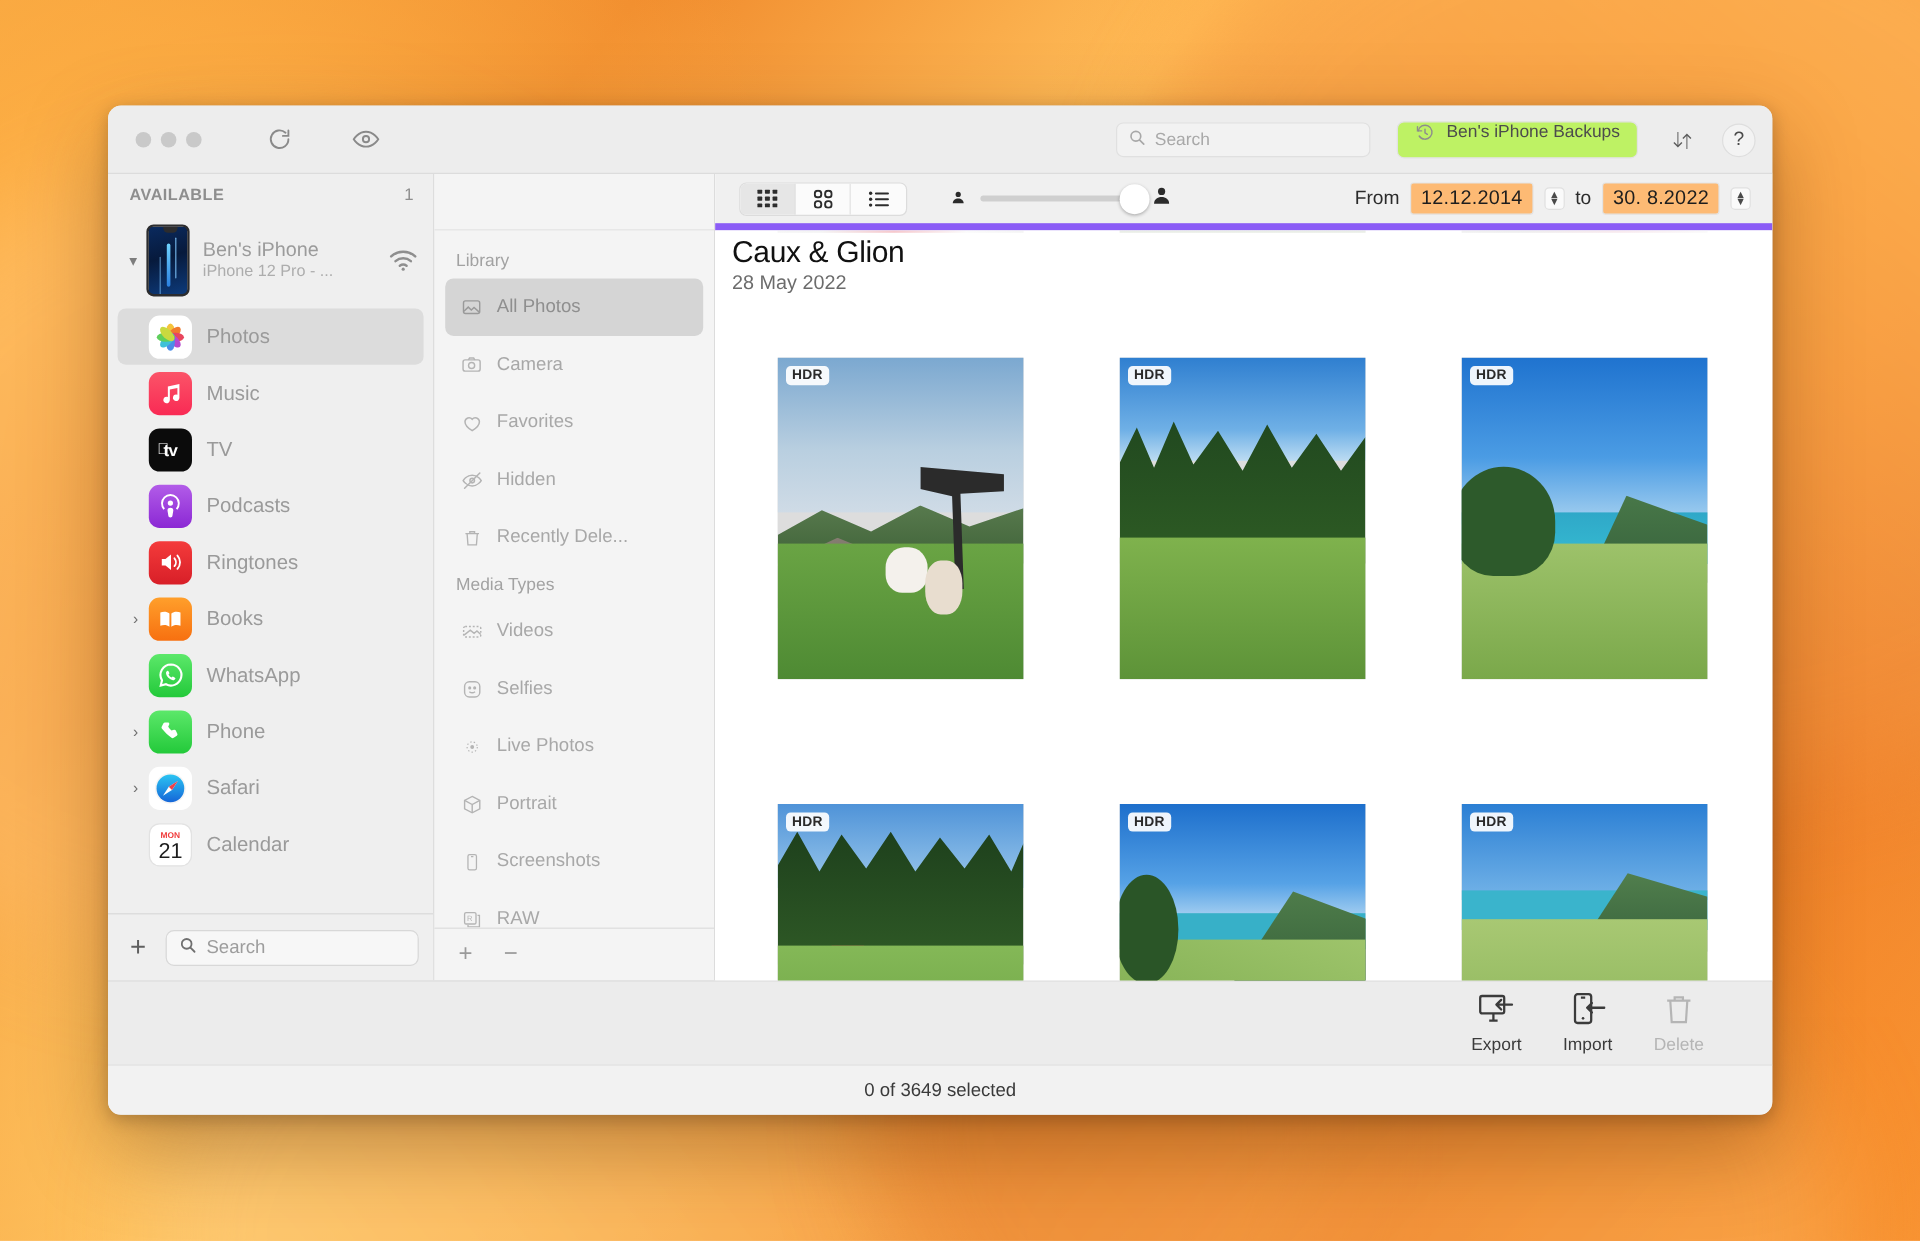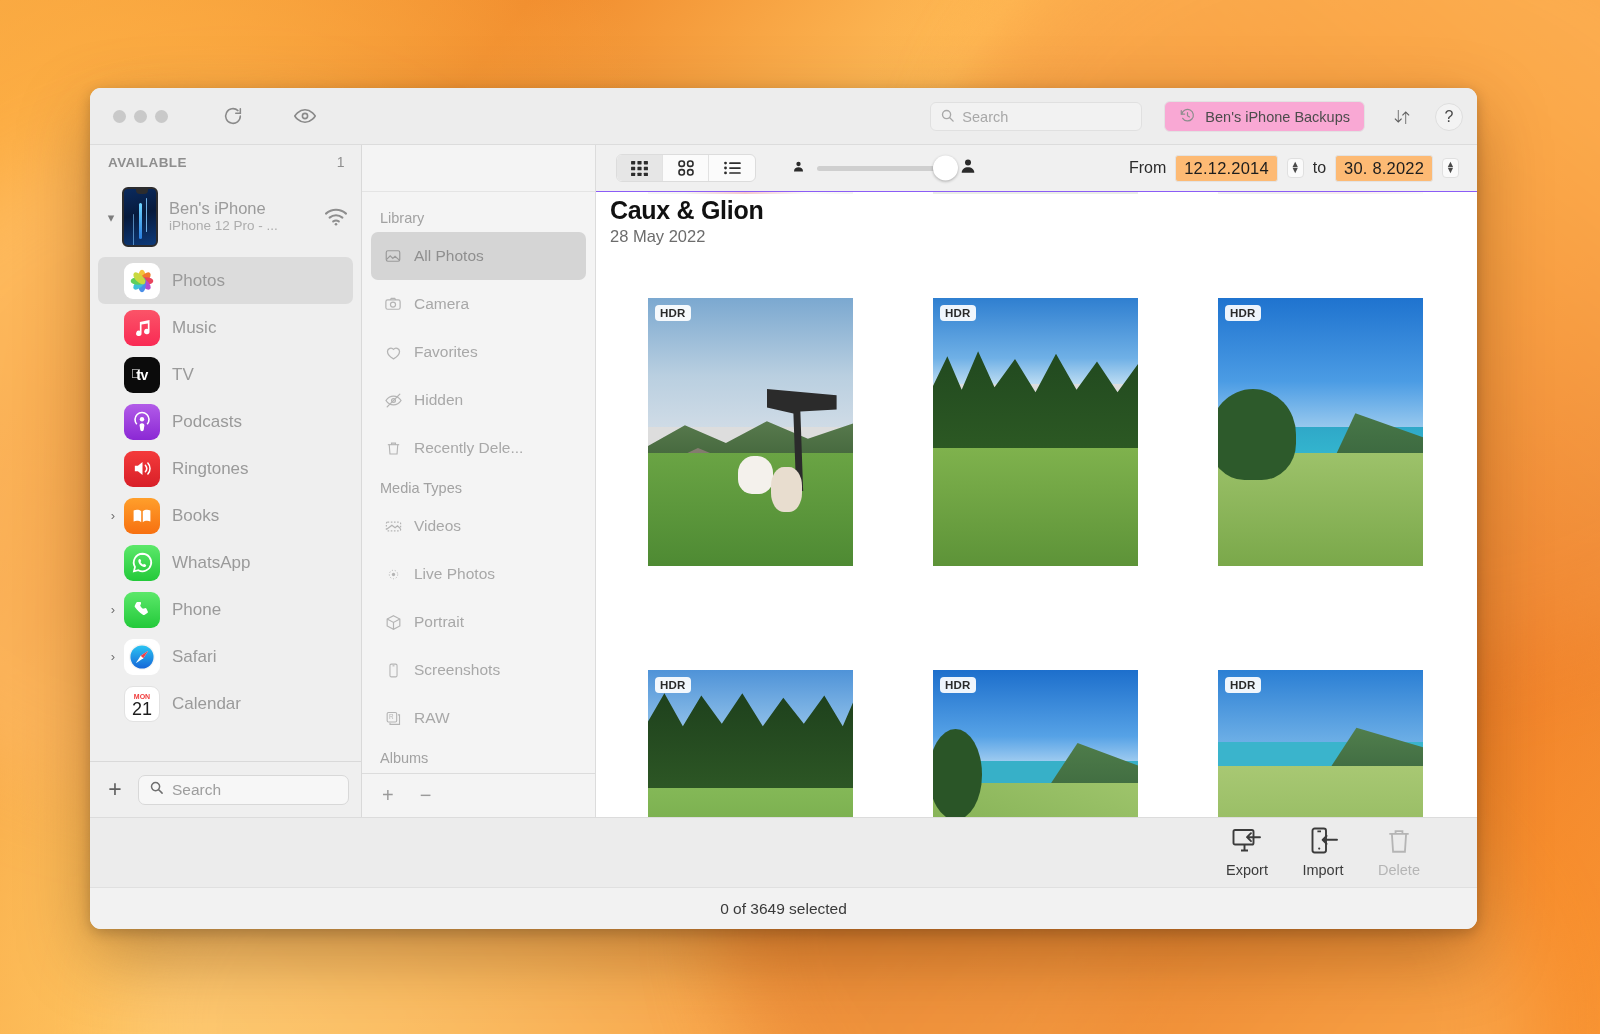--- a/index.html
+++ b/index.html
@@ -65,22 +65,22 @@
   }
   .searchbox {
     width: 212px; height: 29px; border-radius: 6px;
     border: 1px solid #e0e0e0; background: #f2f2f2;
     display: flex; align-items: center; gap: 7px; padding: 0 9px;
     color: #a8a8a8; font-size: 14.5px;
   }
   .backups-btn {
     margin-left: 22px;
     height: 31px; border-radius: 6px;
-    border: 1px solid #e2e2e2; background: #f9a8d4;
-    display: flex; align-items: center; gap: 9px; padding: 0 14px;
+    border: 1px solid #e2e2e2; background: #bef264;
+    display: flex; gap: 9px; padding: 0 14px;
     font-size: 14.5px; color: #4c4c4c;
   }
   .sortbtn { margin-left: 20px; width: 34px; height: 30px; display:flex; align-items:center; justify-content:center; }
   .helpbtn {
     margin-left: 16px; width: 28px; height: 28px; border-radius: 50%;
     background: #f3f3f3; border: 1px solid #dedede;
     display: flex; align-items: center; justify-content: center;
     font-size: 16px; color: #4a4a4a;
   }
 
@@ -173,21 +173,21 @@
   .mid-footer {
     height: 44px; flex: 0 0 44px; border-top: 1px solid #dcdcdc;
     display: flex; align-items: center; gap: 26px; padding-left: 20px;
     color: #9a9a9a; font-size: 20px;
   }
 
   
   .content { flex: 1; display: flex; flex-direction: column; min-width: 0; background: #fff; }
   .content-toolbar {
     height: 47px; flex: 0 0 47px; background: #f0f0f0;
-    border-bottom: 1px solid #8b5cf6;
+    border-bottom: 6px solid #8b5cf6;
     display: flex; align-items: center; padding: 0 18px 0 20px;
   }
   .seg {
     display: flex; height: 28px; border-radius: 6px; overflow: hidden;
     border: 1px solid #dcdcdc; background: #fbfbfb;
   }
   .seg-item {
     width: 46px; display: flex; align-items: center; justify-content: center;
     border-right: 1px solid #e2e2e2; color: #2d2d2d;
   }
@@ -208,21 +208,21 @@
   .date-field {
     background: #fdba74; border: 1px solid #e3e3e3; border-radius: 3px;
     padding: 3px 8px; font-size: 16.5px; color: #1d1d1d; letter-spacing: .2px;
   }
   .stepper { display: flex; flex-direction: column; align-items: center; line-height: .62;
              font-size: 13px; color: #4a4a4a; border: 1px solid #e0e0e0; border-radius: 4px;
              background: #fafafa; padding: 3px 3px; }
 
   .gallery { flex: 1; position: relative; overflow: hidden; background: #fff; }
   .ph-header { position: absolute; left: 14px; top: 4px; z-index: 5; }
-  .ph-title { font-size: 25px; font-weight: 700; color: #111; letter-spacing: -.3px; }
+  .ph-title { font-size: 25px; font-weight: 400; color: #111; letter-spacing: -.3px; }
   .ph-date { font-size: 16.5px; color: #6c6c6c; margin-top: 2px; }
 
   .grid {
     position: absolute; left: 52px; top: -60px; right: 0;
     display: grid; grid-template-columns: repeat(3, 205px); gap: 104px 80px;
   }
   .cell { position: relative; width: 205px; height: 268px; background: #ddd; overflow: hidden; }
   .cell.faded { height: 62px; opacity: .30; }
   .hdr-badge {
     position: absolute; left: 7px; top: 7px;
@@ -606,20 +606,31 @@
         <div class="mid-row">
           <span class="mid-ico">
             <svg width="19" height="19" viewBox="0 0 24 24" fill="none" stroke="currentColor" stroke-width="1.5">
               <rect x="3" y="6.5" width="18" height="11" rx="1.6" stroke-dasharray="2 2"></rect>
               <path d="M3.4 15.5L10 10.4l4 3.2 3-2.4 4 3.6"></path>
             </svg>
           </span>
           <span class="mid-label">Videos</span>
         </div>
 
+        <div class="mid-row">
+          <span class="mid-ico">
+            <svg width="19" height="19" viewBox="0 0 24 24" fill="none" stroke="currentColor" stroke-width="1.5">
+              <rect x="4" y="4" width="16" height="16" rx="5"></rect>
+              <circle cx="9.4" cy="10.4" r=".9" fill="currentColor"></circle>
+                <circle cx="14.6" cy="10.4" r=".9" fill="currentColor"></circle>
+              <path d="M9 14.4c1.7 1.4 4.3 1.4 6 0"></path>
+            </svg>
+          </span>
+          <span class="mid-label">Selfies</span>
+        </div>
 
         <div class="mid-row">
           <span class="mid-ico">
             <svg width="17" height="17" viewBox="0 0 24 24" fill="none" stroke="currentColor" stroke-width="1.4">
               <circle cx="12" cy="12" r="2.3" fill="currentColor" stroke="none"></circle>
               <circle cx="12" cy="12" r="6" stroke-dasharray="1.6 2.6"></circle>
             </svg>
           </span>
           <span class="mid-label">Live Photos</span>
         </div>

